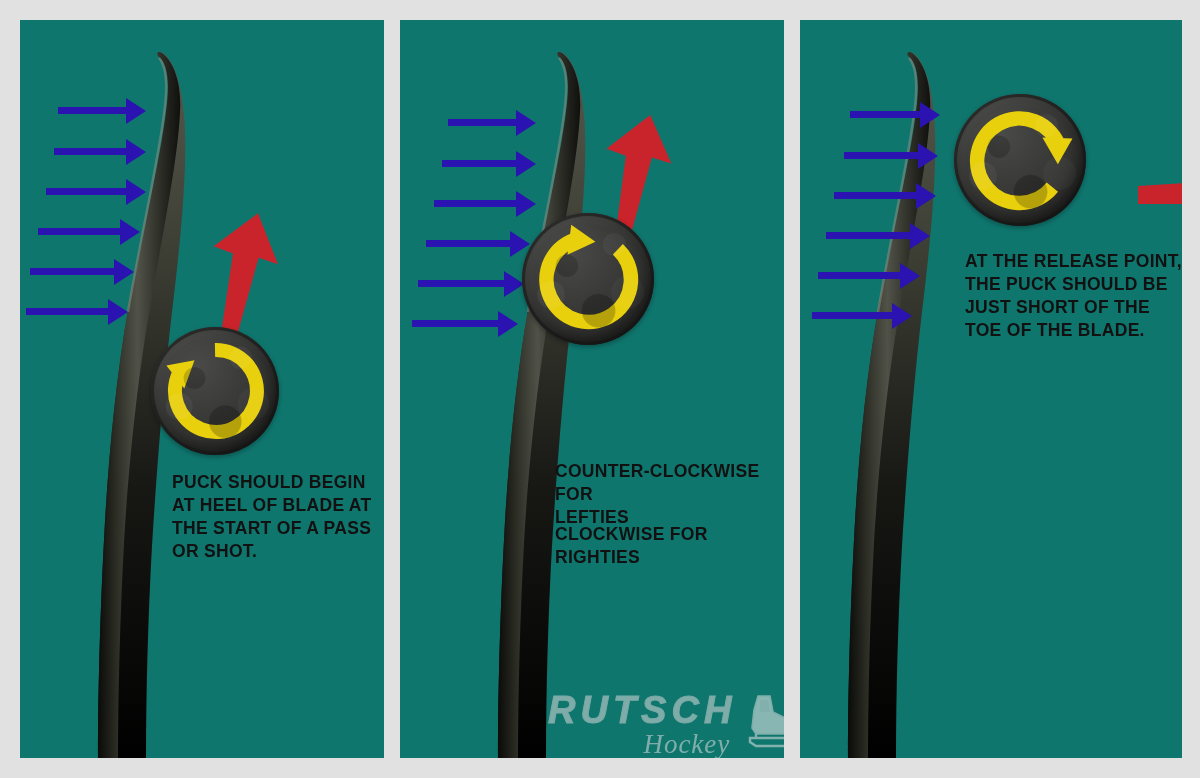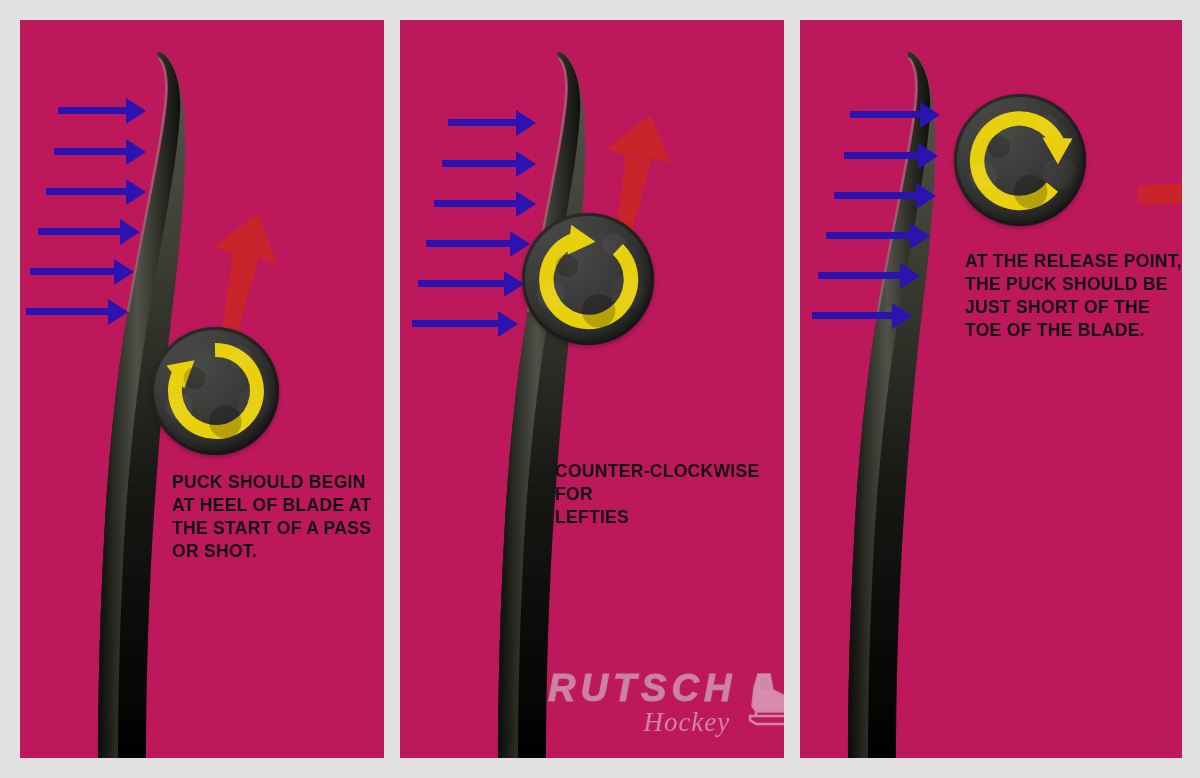--- a/index.html
+++ b/index.html
@@ -20,21 +20,21 @@
     left: 0; top: 0;
     width: 1200px;
     height: 778px;
     background: #e1e1e1;
   }
 
   .panel {
     position: absolute;
     top: 20px;
     height: 738px;
-    background: #be185d;
+    background: #0f766e;
     overflow: hidden;
   }
   .panel-1 { left: 20px;  width: 364px; }
   .panel-2 { left: 400px; width: 384px; }
   .panel-3 { left: 800px; width: 382px; }
 
   
   .blade-wrap {
     position: absolute;
     top: 0;
@@ -116,21 +116,21 @@
     line-height: 1.32;
     white-space: pre-line;
   }
   .cap-main { font-size: 17.5px; }
   .cap-sub  { font-size: 17.5px; }
 
   
   .watermark {
     position: absolute;
     left: 148px;
-    bottom: 22px;
+    bottom: 0;
     display: flex;
     align-items: flex-end;
     opacity: 0.55;
     pointer-events: none;
   }
   .wm-text {
     display: flex;
     flex-direction: column;
     align-items: flex-end;
     line-height: 1;
@@ -339,20 +339,21 @@
                    A 32,32 0 1 1 23.5,33.2" fill="none" stroke="#e8d00d" stroke-width="11" stroke-linecap="butt"></path>
           <path d="M 12,30 L 34,26 L 26,48 Z" fill="#e8d00d"></path>
         </g>
       </svg>
     </div>
 
 
     <div class="caption cap-sub" style="left:155px; top:440px; width:225px;">COUNTER-CLOCKWISE FOR
 LEFTIES</div>
 
+    <div class="caption cap-sub" style="left:155px; top:503px; width:240px;">CLOCKWISE FOR RIGHTIES</div>
 
     <div class="watermark">
       <div class="wm-text">
         <span class="wm-rutsch">RUTSCH</span>
         <span class="wm-hockey">Hockey</span>
       </div>
       <span class="wm-skate">
         <svg width="70" height="62" viewBox="0 0 70 62">
           <path d="M18,6 L30,6 L33,22 L45,28 L58,30 L62,36 L62,44 L16,44 L12,38 L14,20 Z" fill="#ececec" stroke="#dcdcdc" stroke-width="1.6"></path>
           <path d="M20,10 L28,10 L30,22 L20,22 Z" fill="#e0e0e0"></path>

